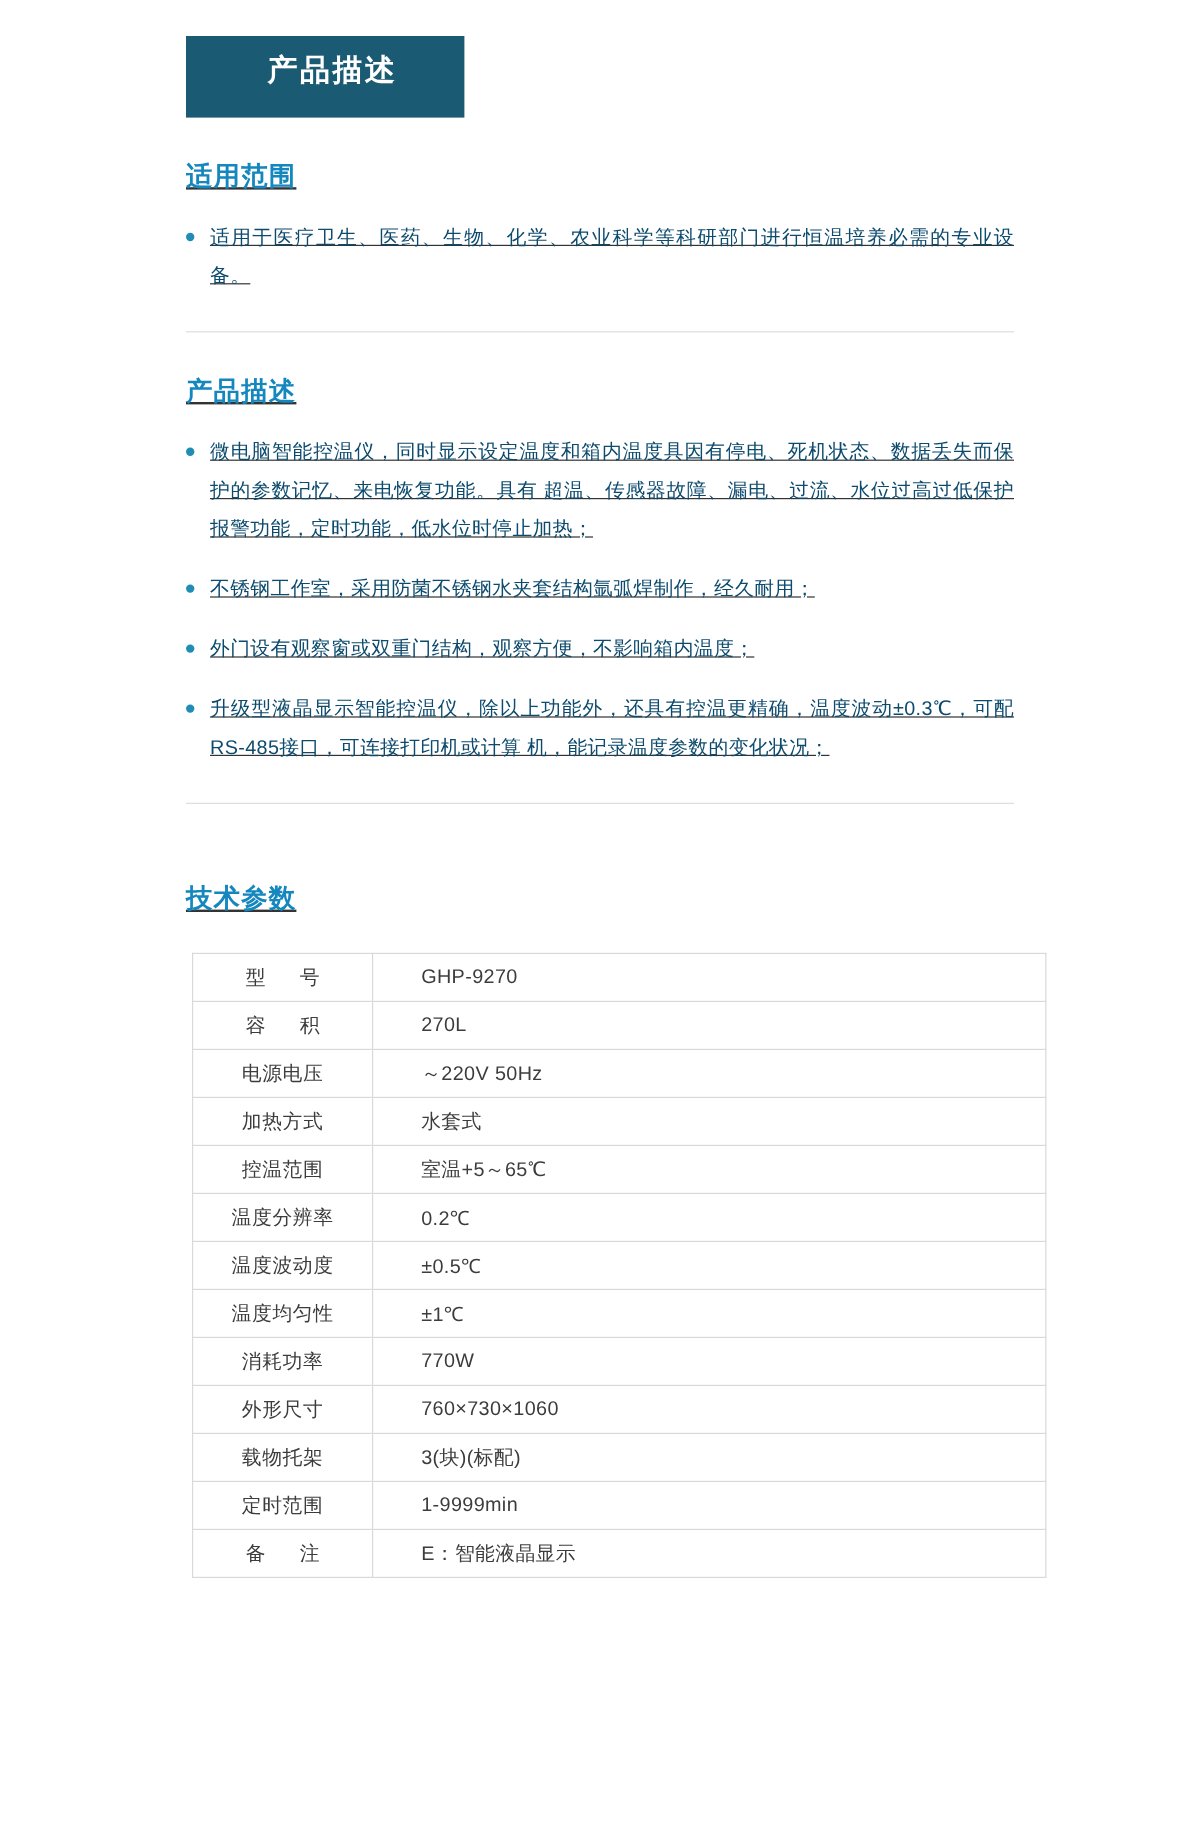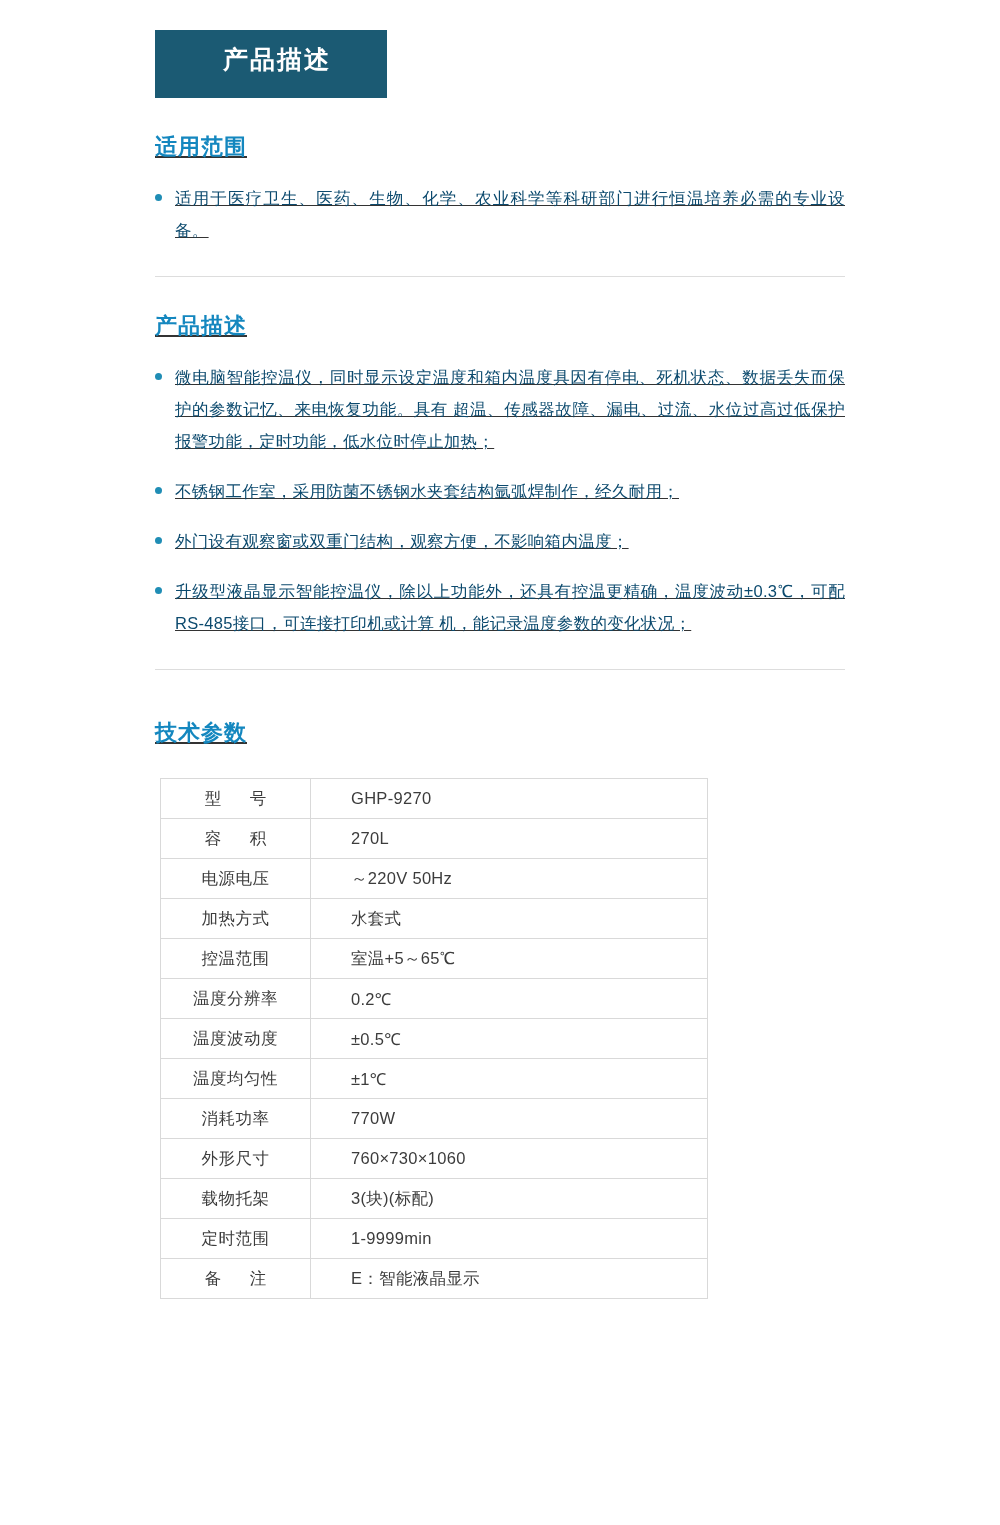--- a/index.html
+++ b/index.html
@@ -41,21 +41,21 @@
   }
   .sec-title {
     color: #1487bf;
     font-size: 22px;
     font-weight: bold;
     letter-spacing: 1px;
     margin-top: 34px;
     margin-bottom: 20px;
   }
   .sec-title.tech {
-    margin-top: 48px;
+    margin-top: 64px;
     margin-bottom: 30px;
   }
   .bullet-list {
     margin: 0;
     padding: 0;
     list-style: none;
   }
   .bullet-item {
     position: relative;
     padding-left: 20px;
@@ -79,21 +79,21 @@
   .divider {
     height: 1px;
     background: #dddddd;
     margin: 30px 155px 0 155px;
   }
   .spec-table-wrap {
     padding-left: 160px;
     padding-right: 160px;
   }
   table.spec {
-    width: 548px;
+    width: 712px;
     border-collapse: collapse;
     table-layout: fixed;
   }
   table.spec td {
     border: 1px solid #d9d9d9;
     height: 40px;
     font-size: 16.5px;
     color: #3c3c3c;
     padding: 0 14px;
   }

